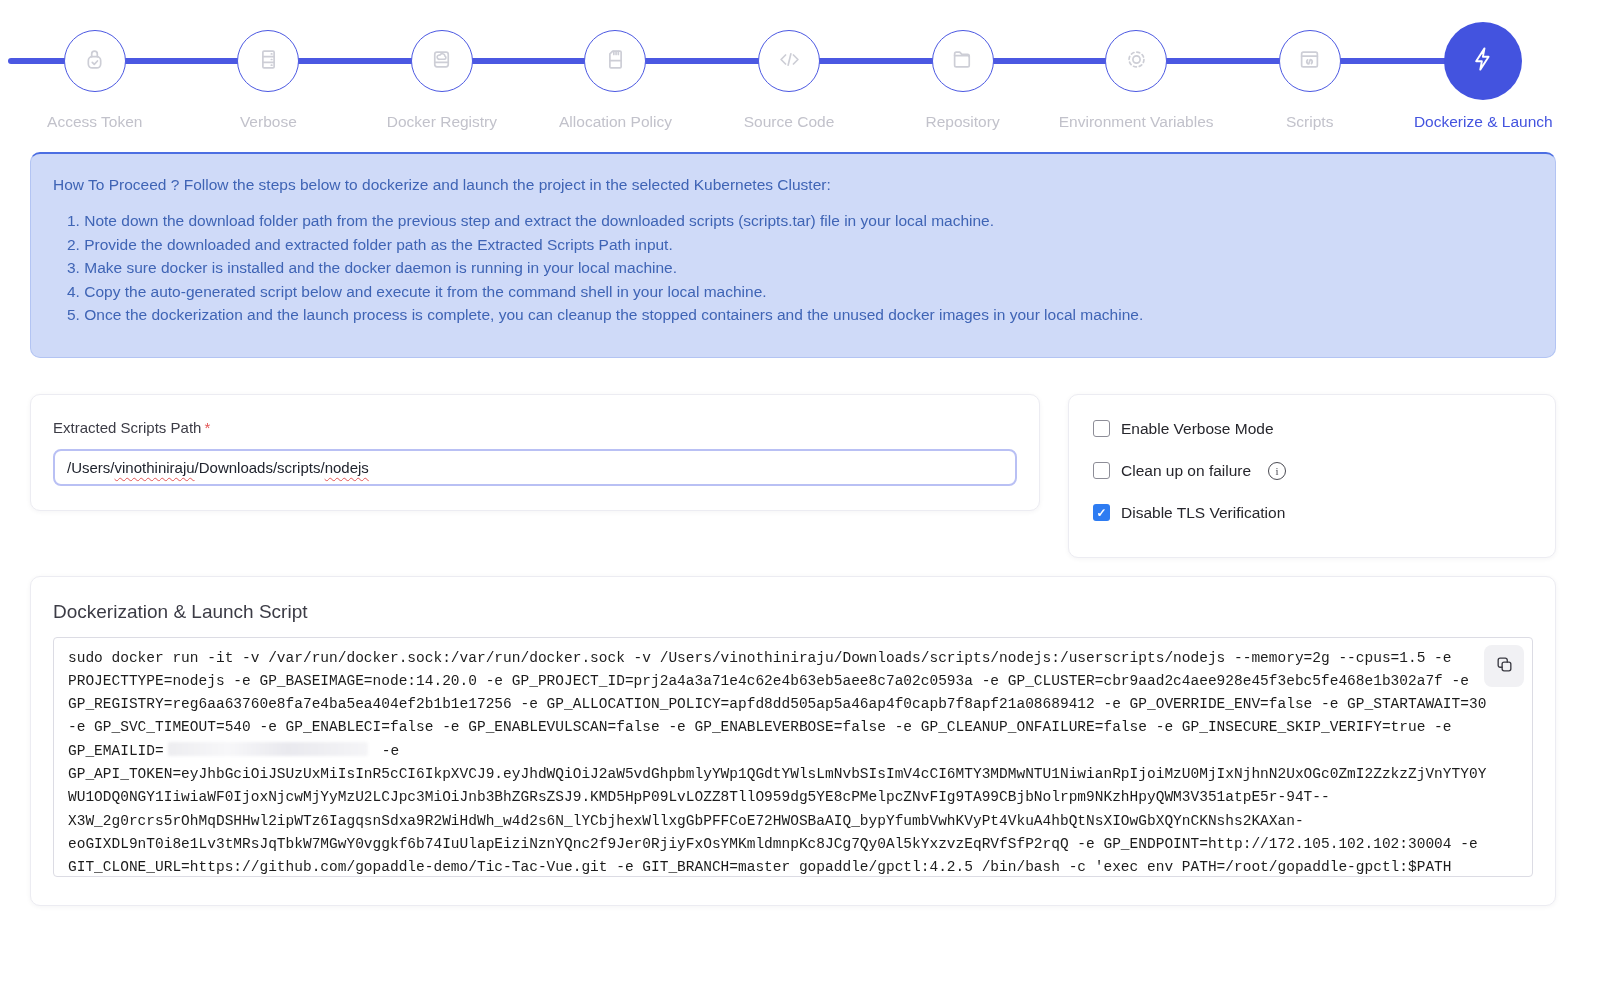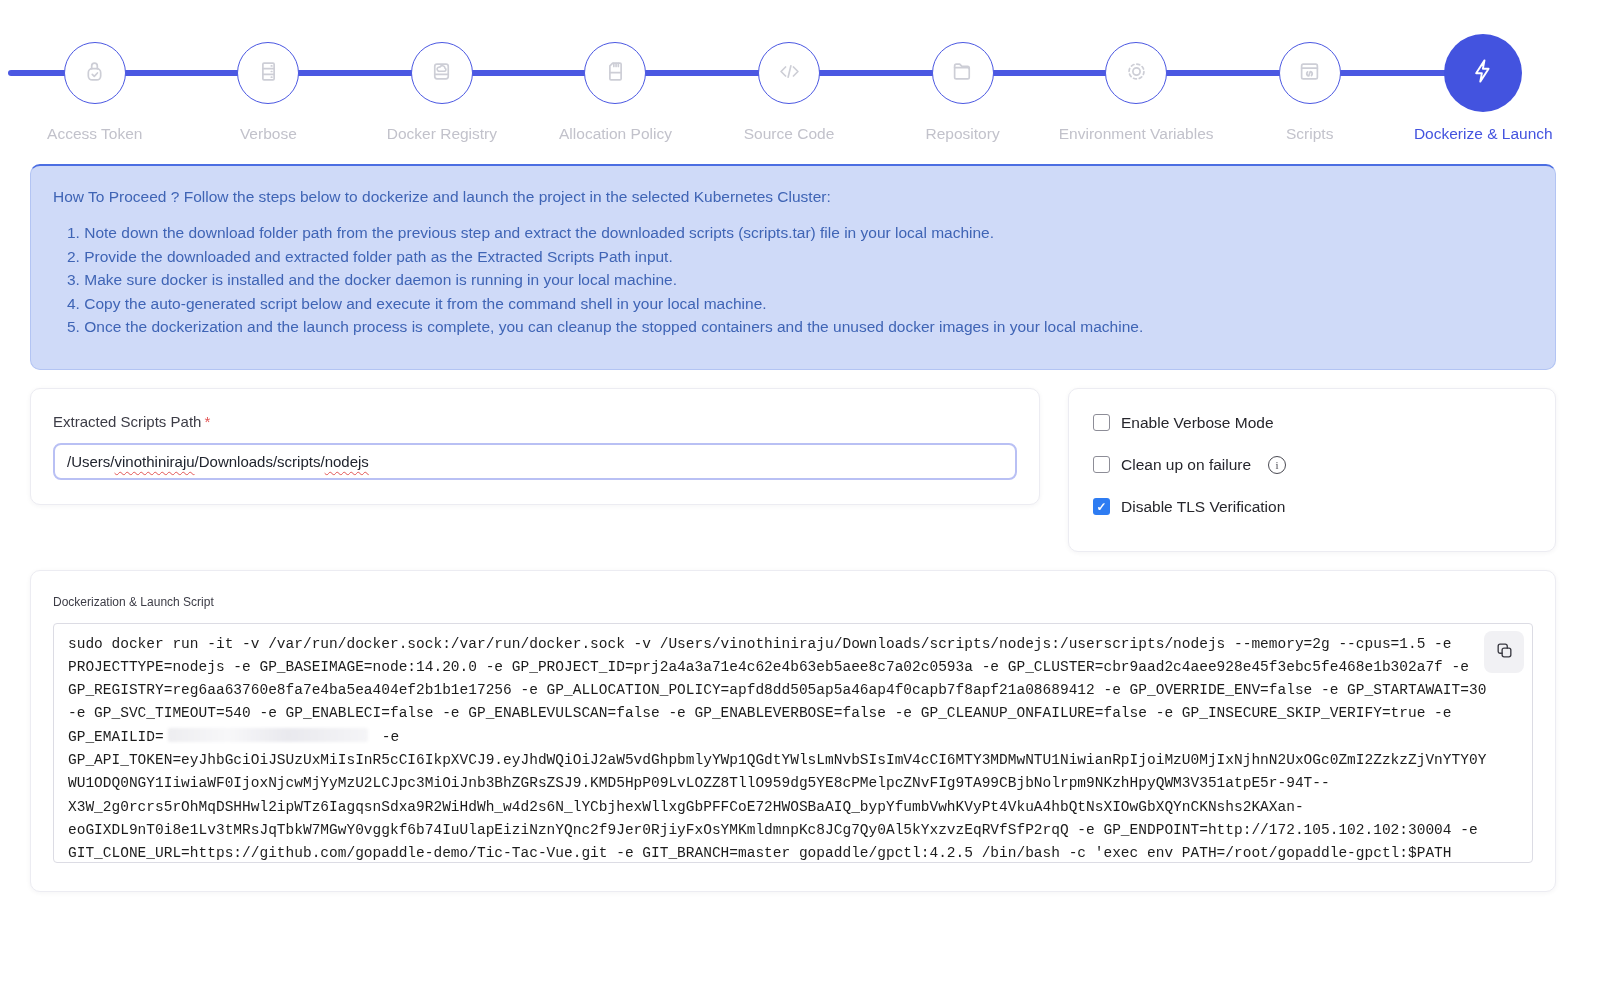--- a/index.html
+++ b/index.html
@@ -1,20 +1,20 @@
 <!DOCTYPE html>
 <html><head>
 <meta charset="utf-8">
 <style>
   * { box-sizing: border-box; margin: 0; padding: 0; }
   html,body { width: 1600px; height: 987px; background: #fff; overflow: hidden;
     font-family: "Liberation Sans", sans-serif; color: #26262c; }
 
   
-  .stepper { position: relative; margin: 12px 30px 0 8px; padding-top: 22px; height: 148px; }
+  .stepper { position: relative; margin: 0 30px 0 8px; padding-top: 22px; height: 148px; }
   .stepper-line { position: absolute; left: 0; top: 58px; width: 1478px; height: 6px;
     background: #4b58e2; border-radius: 3px; }
   .steps { display: flex; position: relative; }
   .step { flex: 1; display: flex; flex-direction: column; align-items: center; cursor: pointer; }
   .circle-wrap { height: 78px; display: flex; align-items: center; justify-content: center; }
   .circle { width: 62px; height: 62px; border-radius: 50%; background: #fff;
     border: 1.5px solid #4b58e2; display: flex; align-items: center; justify-content: center;
     color: #cdced6; position: relative; z-index: 1; }
   .step.active .circle { width: 78px; height: 78px; background: #4353df; border: none; color: #fff; }
   .step-label { margin-top: 13px; font-size: 15.5px; color: #c2c2cb; white-space: nowrap; }
@@ -24,21 +24,21 @@
 
   
   .infobox { margin: 4px 44px 0 30px; background: #cfdaf8; border: 1px solid #b3c4f3;
     border-top: 2px solid #4c6ee2; border-radius: 10px; padding: 22px 24px 30px 22px;
     color: #3f64b5; }
   .infobox-title { font-size: 15.5px; margin-bottom: 15px; }
   .infobox-steps { margin-left: 14px; }
   .infobox-step { font-size: 15.5px; line-height: 23.5px; }
 
   
-  .form-row { display: flex; align-items: flex-start; margin: 18px 44px 0 30px; gap: 28px; }
+  .form-row { display: flex; align-items: flex-start; margin: 36px 44px 0 30px; gap: 28px; }
   .card { background: #fff; border: 1px solid #ececf2; border-radius: 10px;
     box-shadow: 0 1px 5px rgba(30,30,60,.05); }
   .path-card { width: 1010px; padding: 24px 22px 24px; }
   .field-label { font-size: 15px; color: #3c3c46; margin-bottom: 13px; }
   .req { color: #e25555; margin-left: 3px; }
   .text-input { height: 37px; border: 2px solid #b9c0f4; border-radius: 8px; background: #fff;
     display: flex; align-items: center; padding: 0 12px; font-size: 15px; color: #20242e;
     cursor: text; }
   .squiggle { text-decoration: underline; text-decoration-style: wavy;
     text-decoration-color: #e25555; text-decoration-thickness: 1px; text-underline-offset: 4px; }
@@ -50,21 +50,21 @@
     background: #fff; flex: none; cursor: pointer; }
   .checkbox.checked { border: none; background: #2e7cf2; color: #fff; display: flex;
     align-items: center; justify-content: center; font-size: 12px; font-weight: bold; }
   .opt-label { font-size: 15.5px; color: #26262c; }
   .info-icon { width: 18px; height: 18px; border: 1.3px solid #4a4a52; border-radius: 50%;
     display: flex; align-items: center; justify-content: center; font-size: 11px; color: #4a4a52;
     margin-left: 6px; cursor: pointer; font-family: "Liberation Serif", serif; }
 
   
   .script-card { margin: 18px 44px 0 30px; padding: 24px 22px 28px; }
-  .script-title { font-size: 12px; color: #3c3c46; margin-bottom: 14px; }
+  .script-title { font-size: 19px; color: #3c3c46; margin-bottom: 14px; }
   .code-box { position: relative; border: 1px solid #dcdce4; border-radius: 4px;
     height: 240px; padding: 9px 14px; overflow: hidden; }
   .code-line { font-family: "Liberation Mono", monospace; font-size: 14.5px;
     line-height: 23.3px; color: #1c1c1c; white-space: pre; }
   .redacted { display: inline-block; width: 200px; height: 14px; margin: 0 14px 0 4px;
     background: linear-gradient(90deg,#ededf0,#f7f7f9 30%,#e9e9ee 60%,#f5f5f7);
     border-radius: 2px; filter: blur(1.5px); vertical-align: -1px; }
   .copy-btn { position: absolute; top: 7px; right: 8px; width: 40px; height: 42px;
     background: #f1f1f4; border: none; border-radius: 8px; display: flex; align-items: center;
     justify-content: center; cursor: pointer; color: #3a3a42; }

